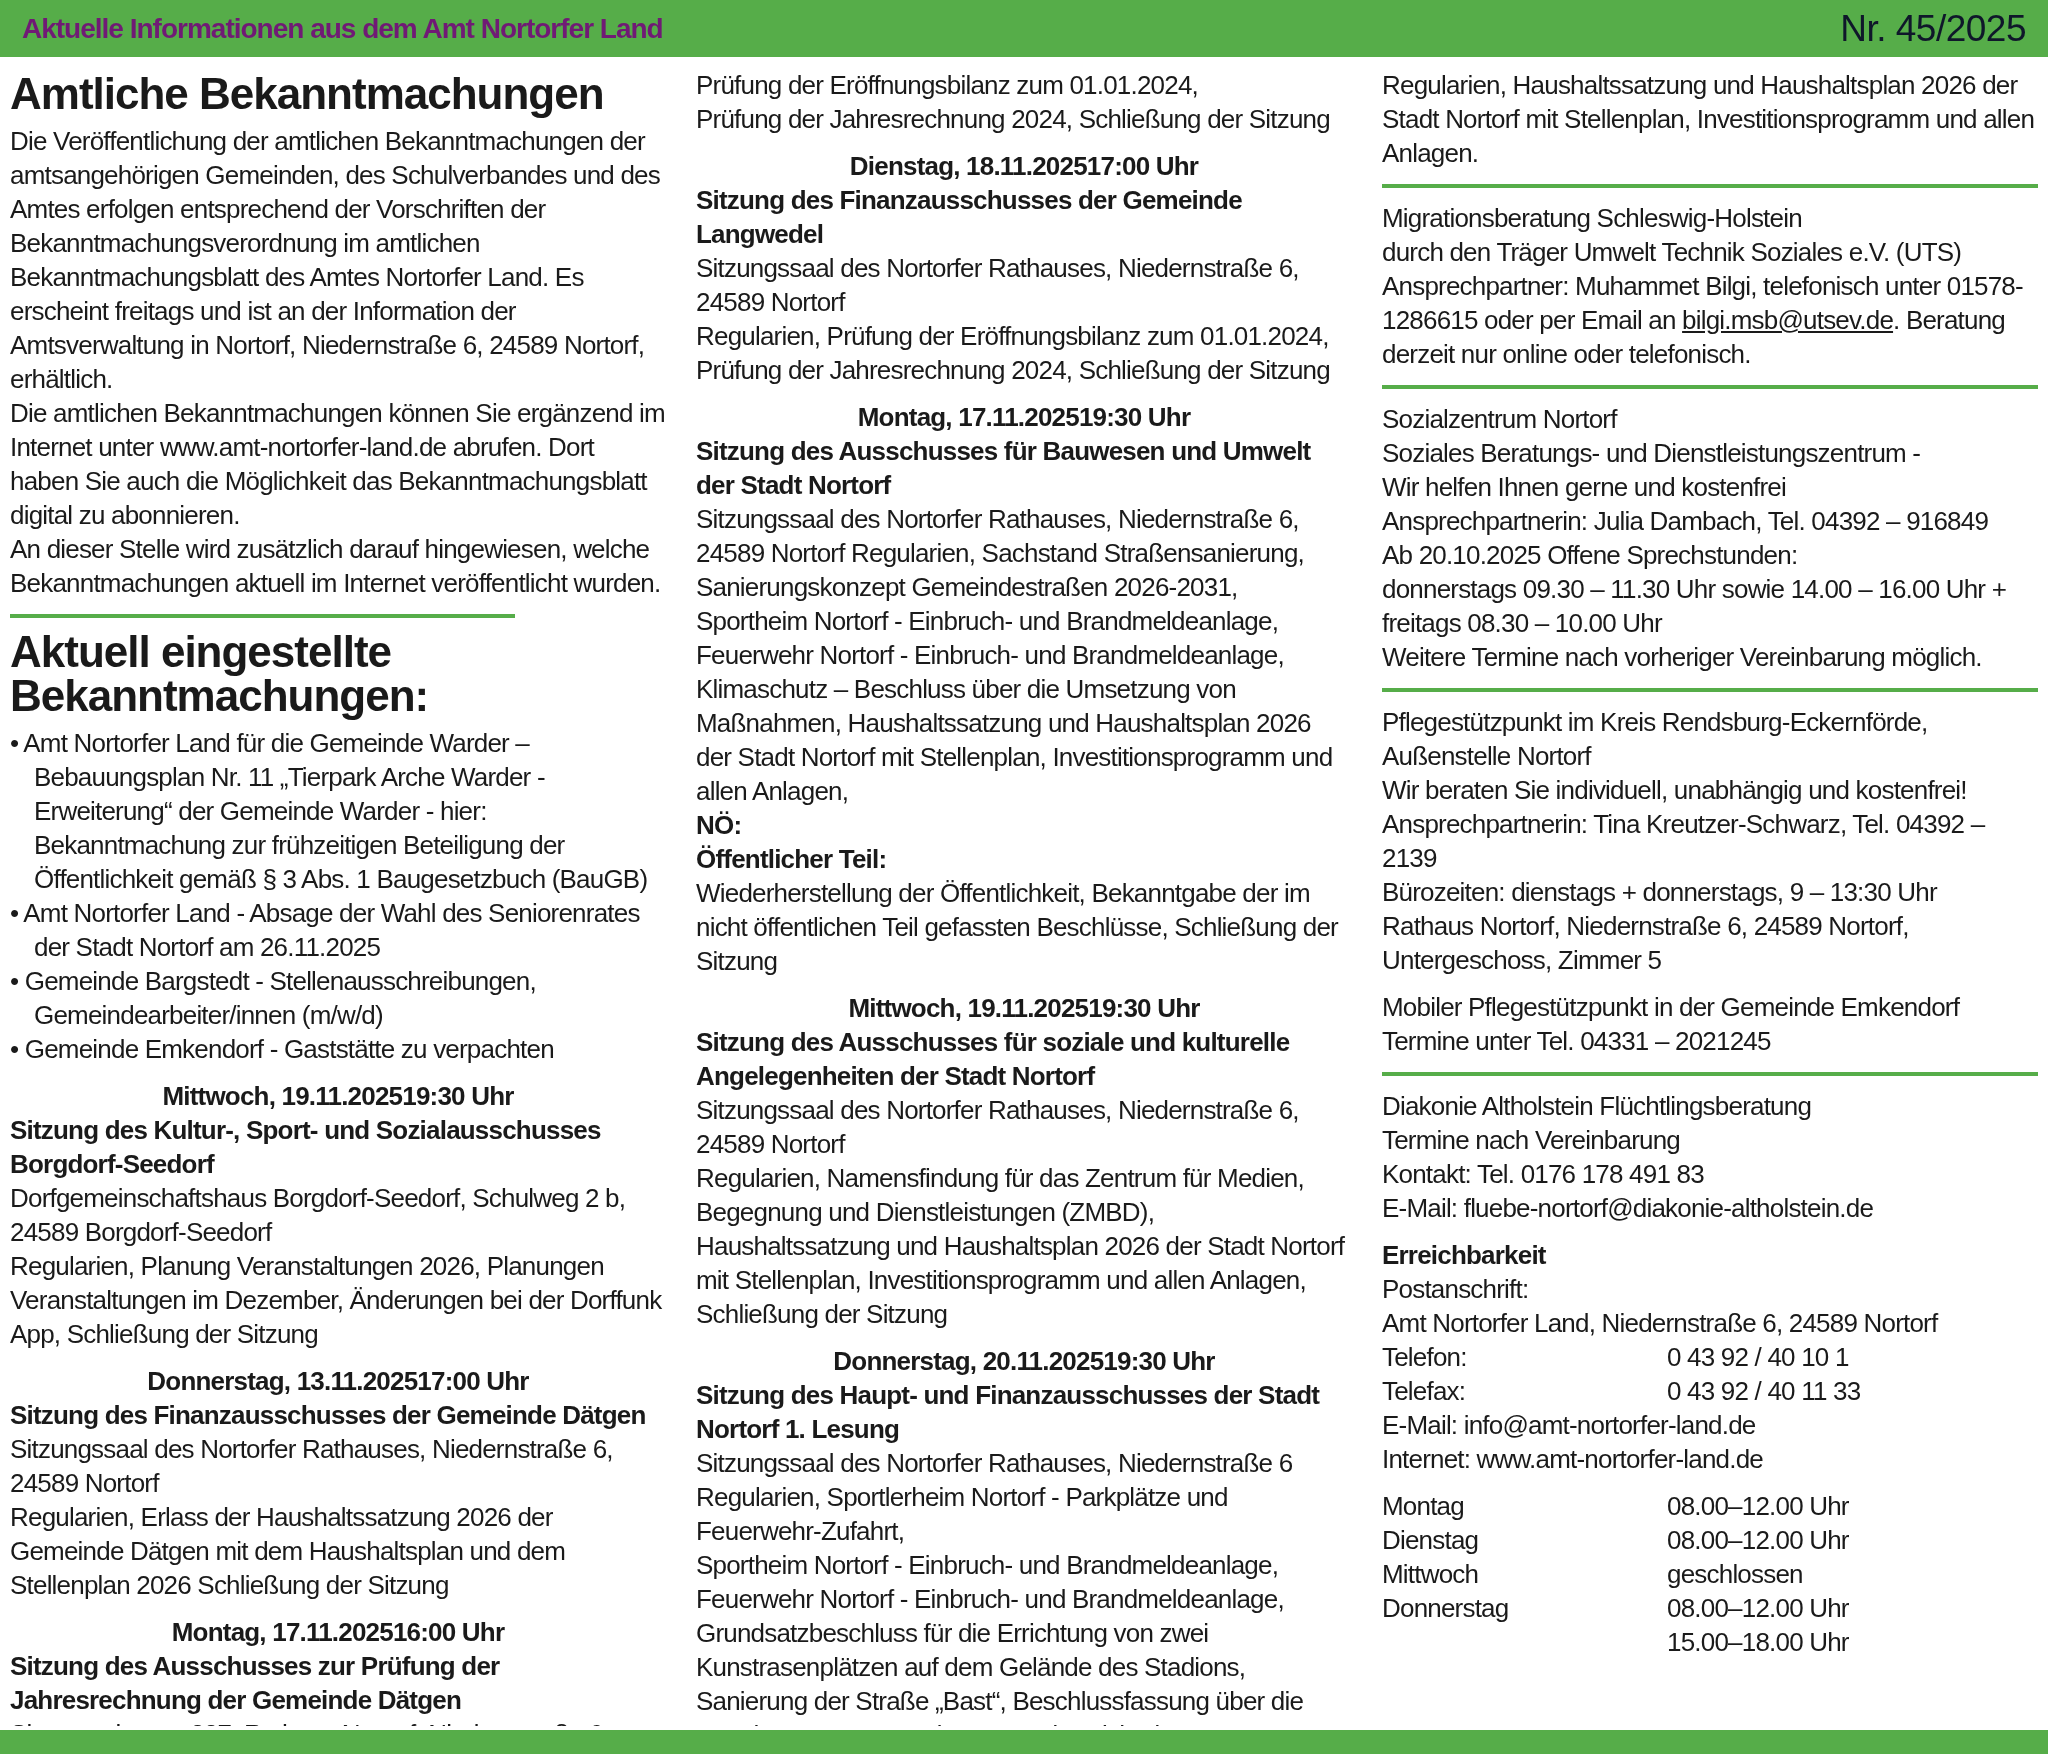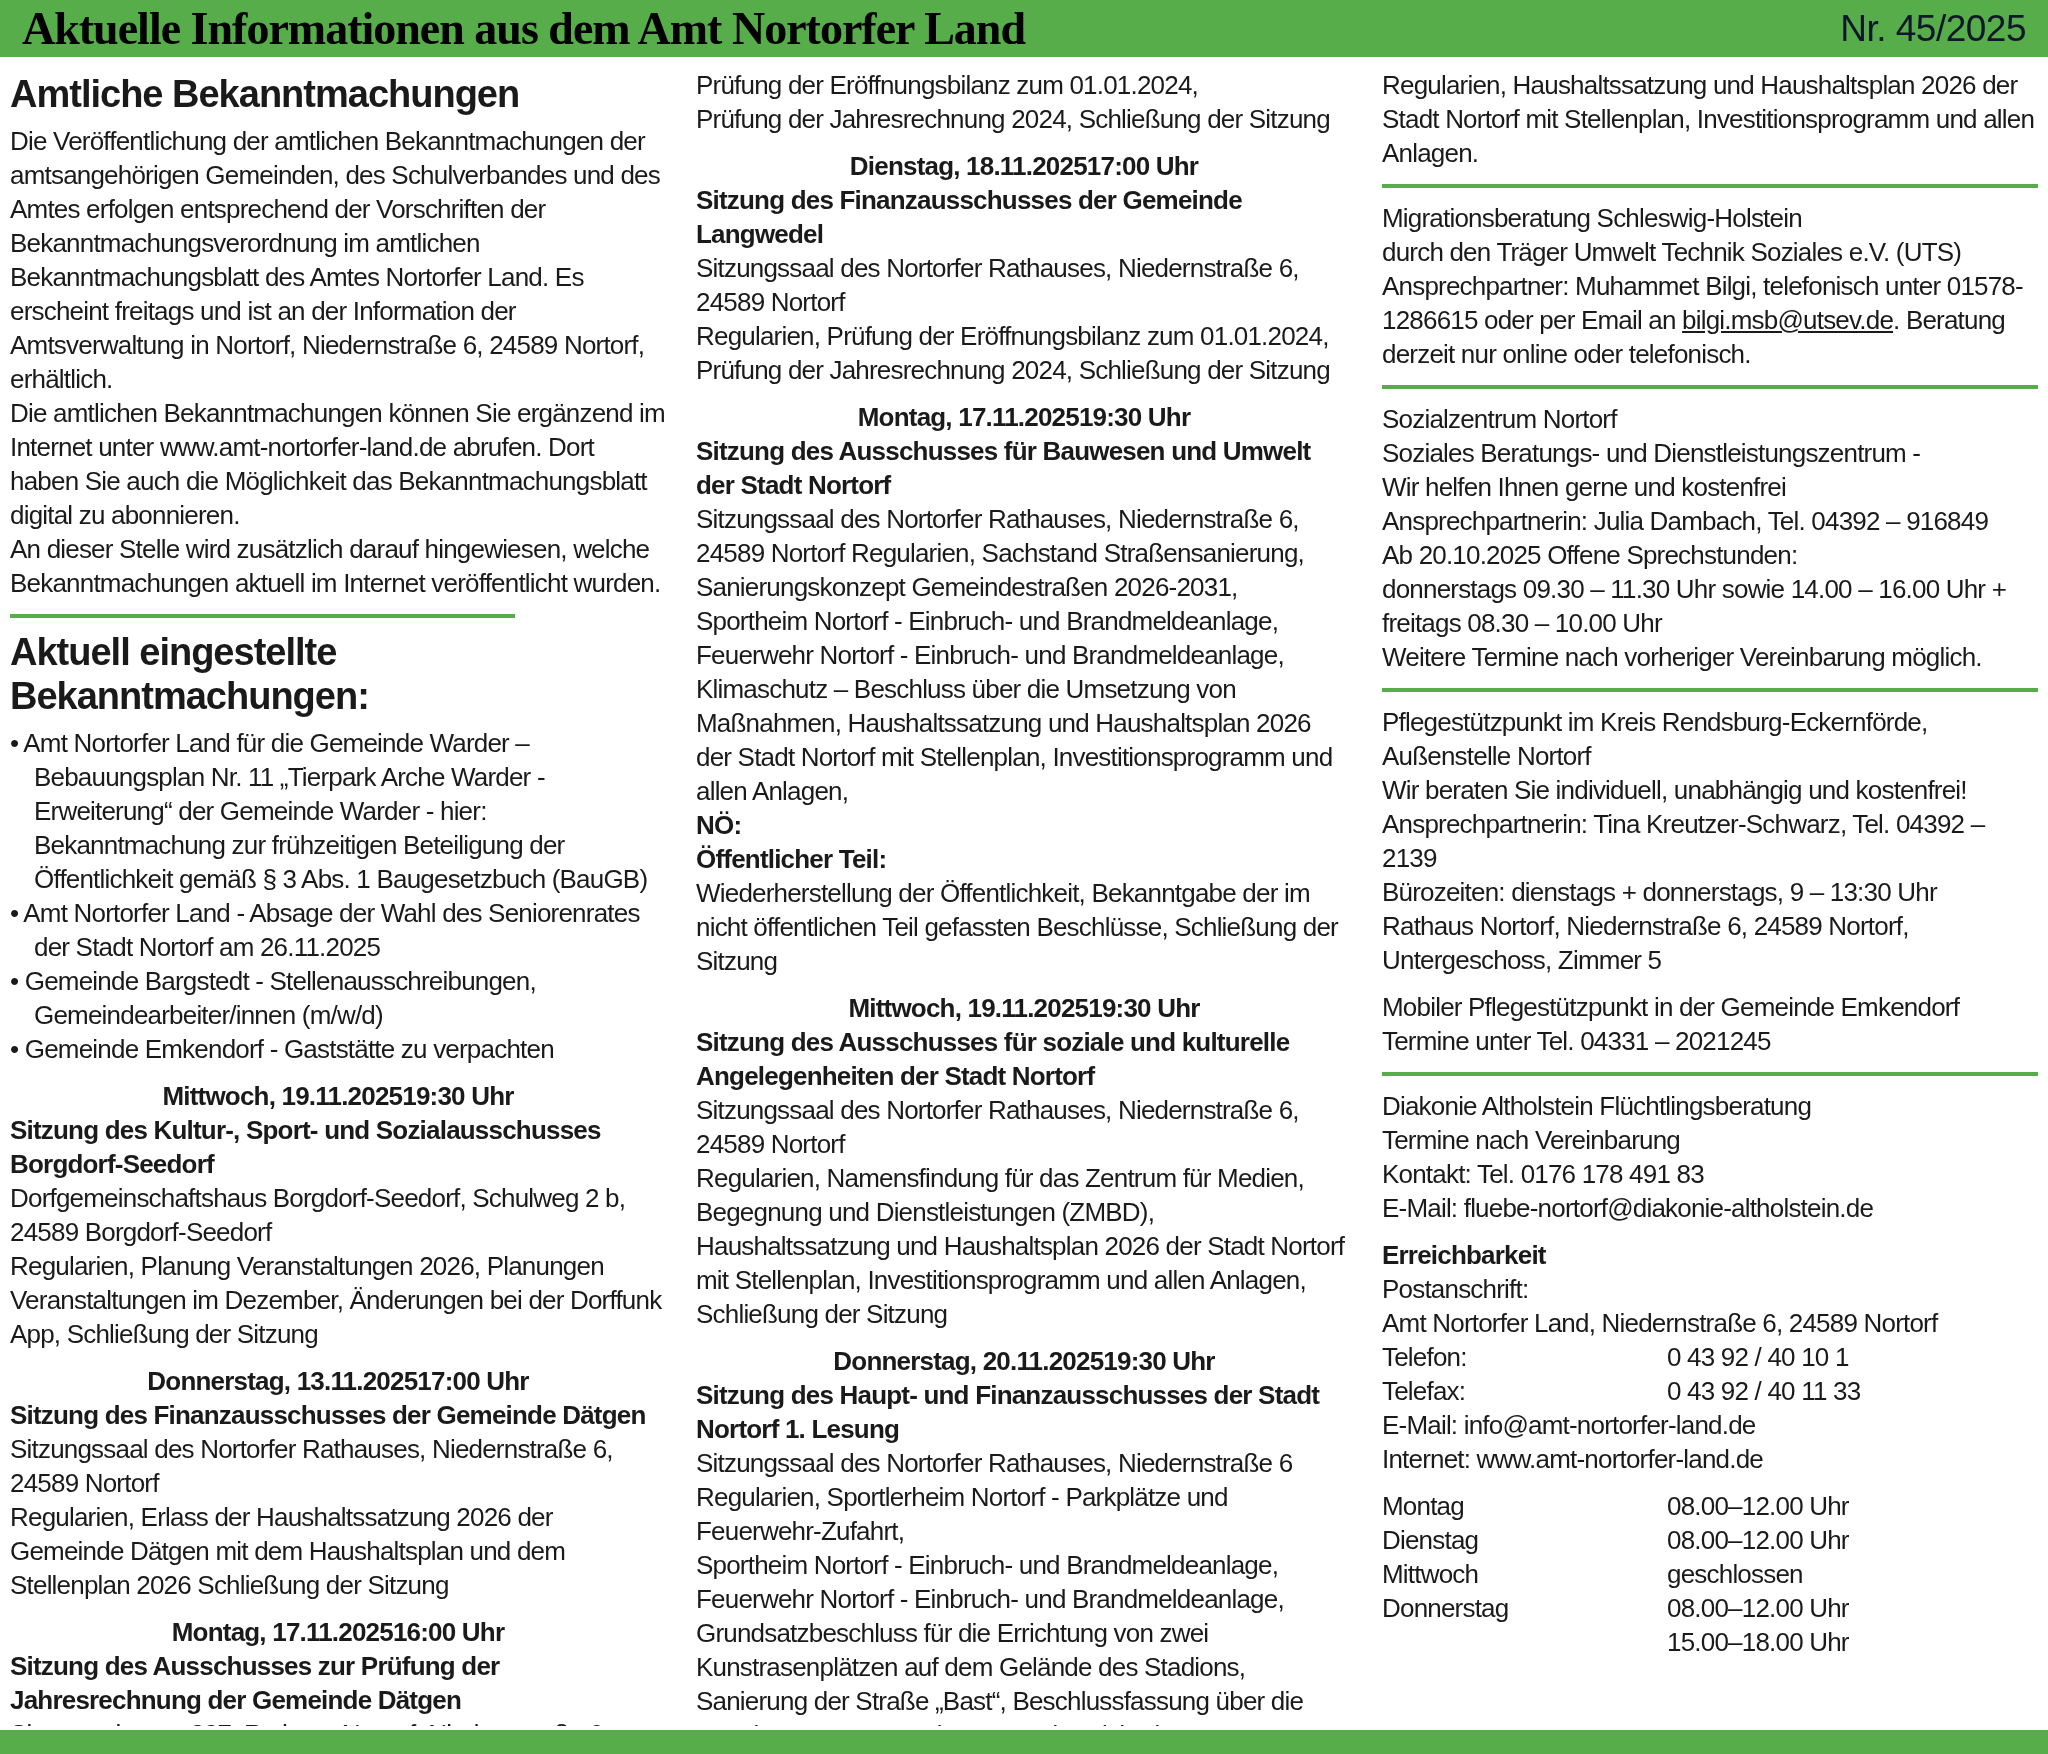--- a/index.html
+++ b/index.html
@@ -3,27 +3,27 @@
 <meta charset="utf-8">
 <style>
   :root { --accent:#56ad49; --ink:#1a1a1a; }
   * { margin:0; padding:0; box-sizing:border-box; }
   html,body { width:2048px; height:1754px; background:#fff; overflow:hidden;
     font-family:"Liberation Sans", sans-serif; color:var(--ink); }
   .b { font-weight:bold; }
   
   .hdr { position:absolute; top:0; left:0; right:0; height:57px; background:var(--accent);
     display:flex; align-items:center; justify-content:space-between; padding:0 22px; }
-  .hdr-title { color:#000000; font-weight:bold; font-size:46px; letter-spacing:-1px;font-family:Liberation Serif, serif; }
+  .hdr-title { color:#701a75; font-weight:bold; font-size:28px; letter-spacing:-1px; }
   .hdr-issue { color:#0f172a; font-size:37px; letter-spacing:-0.5px; }
   
   .cols { position:absolute; top:68px; left:10px; right:10px; bottom:28px;
     display:flex; gap:30px; overflow:hidden; }
   .col { flex:1 1 0; min-width:0; font-size:26px; line-height:34px; letter-spacing:-0.8px; }
-  h1 { font-size:38px; line-height:44px; letter-spacing:-1px; margin:4px 0 8px; }
+  h1 { font-size:44px; line-height:44px; letter-spacing:-1px; margin:4px 0 8px; }
   .para-lines > div { margin:0; }
   .gline { border:0; border-top:4px solid var(--accent); margin:14px 0 12px; }
   .gline.short { width:77%; }
   ul.bullets { list-style:none; margin:2px 0 6px; }
   ul.bullets li { padding-left:24px; text-indent:-24px; }
   ul.bullets li::before { content:"• "; }
   .meeting { margin-top:13px; }
   .mhead { display:flex; justify-content:center; font-weight:bold; }
   .mtitle { font-weight:bold; }
   

